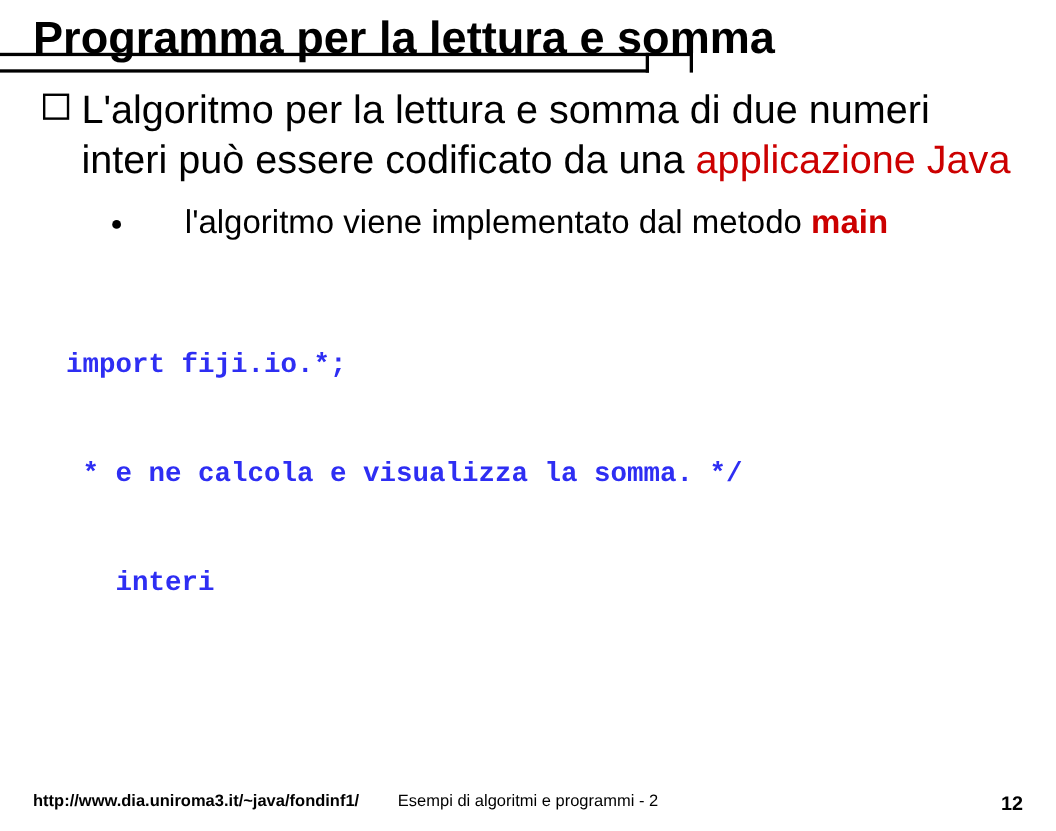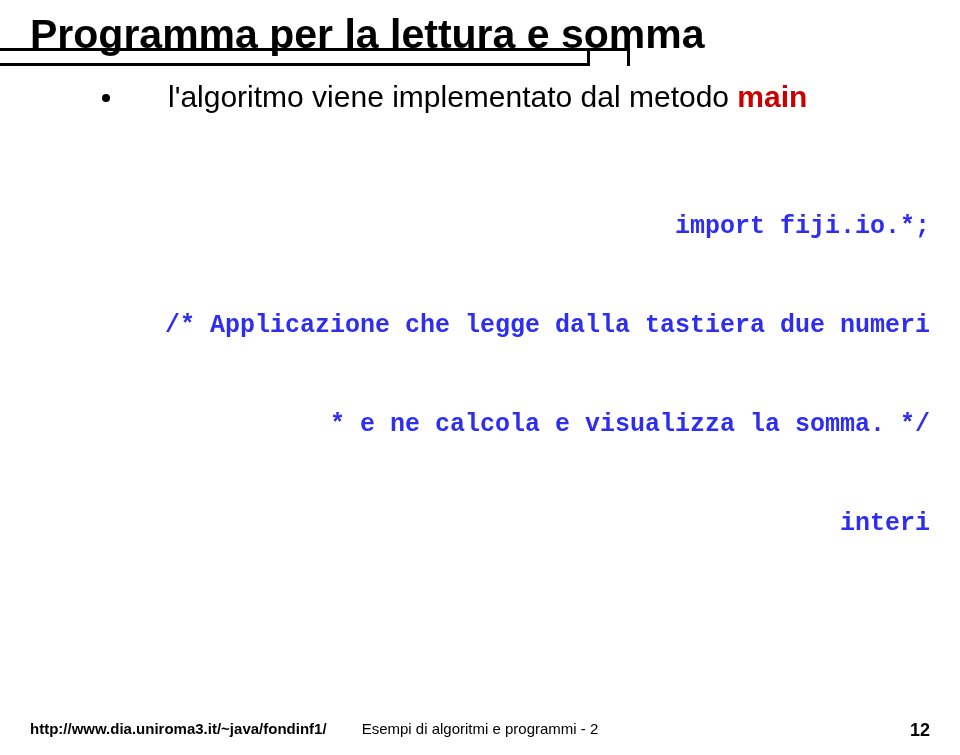--- a/index.html
+++ b/index.html
@@ -103,21 +103,21 @@
   .code-block {
     margin-top: 28px;
     padding-left: 22px;
     font-family: "Courier New", Courier, monospace;
     font-size: 25px;
     font-weight: bold;
     color: #2e2ef3;
     line-height: 1.32;
     white-space: pre;
   }
-  .code-line { display: block; text-align: right; }
+  .code-line { display: block; }
   .footer {
     position: absolute;
     left: 30px;
     right: 30px;
     bottom: 14px;
     display: flex;
     justify-content: space-between;
     align-items: flex-start;
     font-size: 15px;
   }
@@ -141,31 +141,40 @@
     <div class="underline-outer">
       <div class="underline-top"></div>
       <div class="underline-bottom"></div>
       <div class="underline-right1"></div>
       <div class="underline-right2"></div>
     </div>
   </div>
 
   <div class="body">
 
+    <div class="bullet-row">
+      <span class="bullet-icon">
+        <svg viewBox="0 0 24 24" width="26" height="26">
+          <rect x="2" y="2" width="20" height="20" fill="none" stroke="#000" stroke-width="2"></rect>
+        </svg>
+      </span>
+      <div class="bullet-text">
+        <span>L'algoritmo per la lettura e somma di due numeri interi può essere codificato da una </span><span class="red">applicazione Java</span>
+      </div>
+    </div>
 
     <div class="sub-row">
       <span class="sub-dot"></span>
       <div class="sub-text">
         <span>l'algoritmo viene implementato dal metodo </span><span class="red bold">main</span>
       </div>
     </div>
 
     <div class="code-block">
       <span class="code-line">import fiji.io.*;</span>
-      <span class="code-line">/* Applicazione che legge dalla tastiera due numeri</span>
       <span class="code-line"> * e ne calcola e visualizza la somma. */</span>
       <span class="code-line">   interi</span>
       
       
       
       
       
     </div>
 
   </div>

